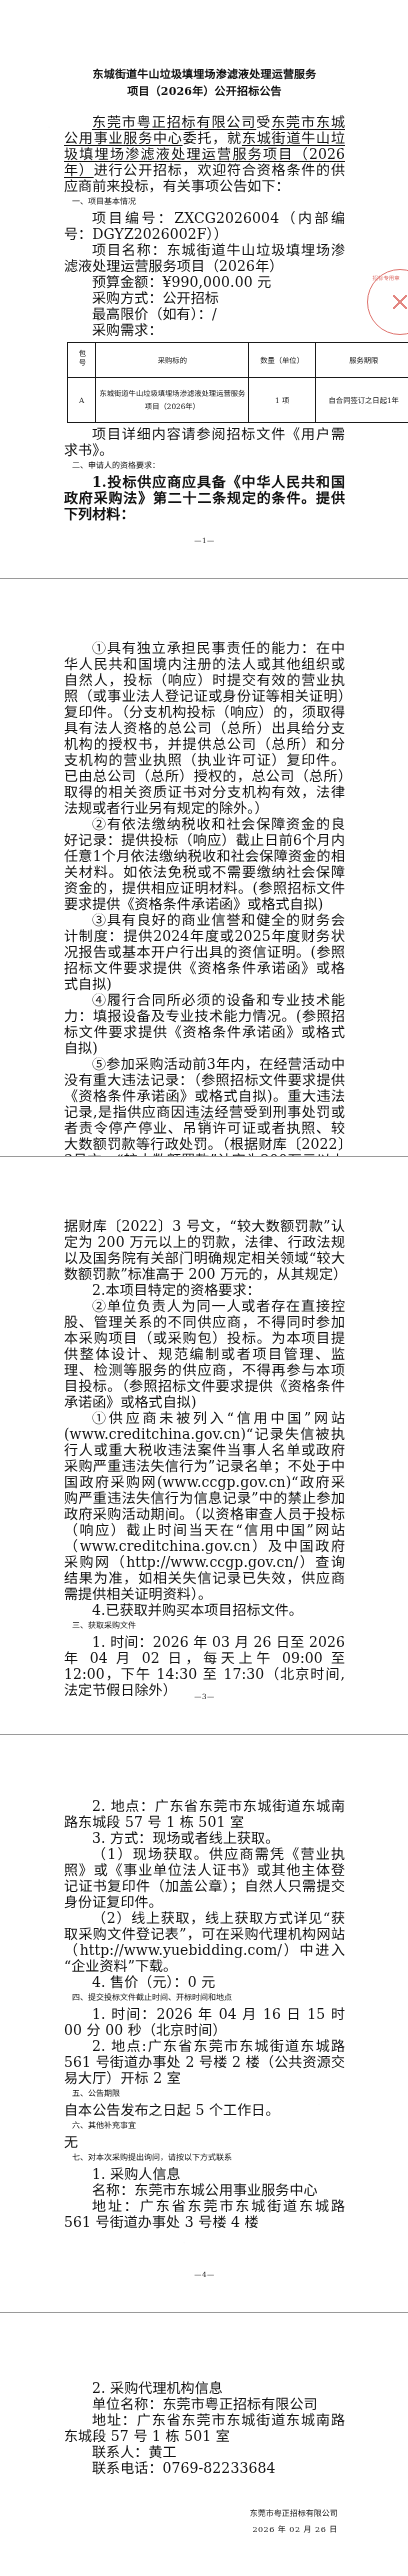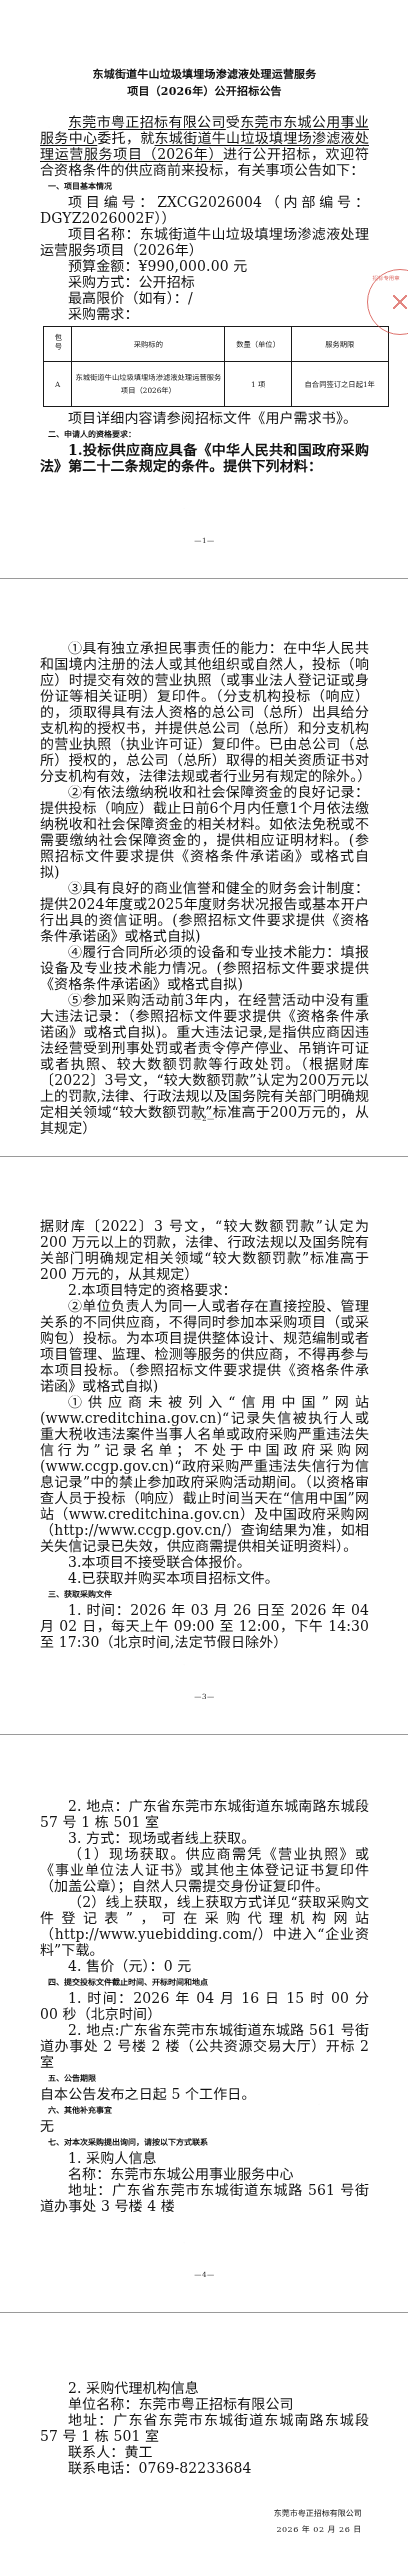--- a/index.html
+++ b/index.html
@@ -19,21 +19,21 @@
     overflow:hidden;
     
     background-image:
       radial-gradient(circle at 12% 22%, rgba(0,0,0,0.012) 0 0.5px, transparent 1px),
       radial-gradient(circle at 78% 64%, rgba(0,0,0,0.012) 0 0.5px, transparent 1px),
       radial-gradient(circle at 45% 88%, rgba(0,0,0,0.010) 0 0.5px, transparent 1px);
   }
   .page + .page{border-top:0.5px solid #9a9a9a;}
   .page-inner{
     position:relative;
-    padding:0 40px;
+    padding:0 64px;
     box-sizing:border-box;
     height:100%;
   }
   
   .p1{height:578px;}
   .p2{height:578px;}
   .p3{height:578px;}
   .p4{height:578px;}
   .p5{height:578px;}
 
@@ -60,21 +60,21 @@
     text-justify:inter-ideograph;
     letter-spacing:0.1px;
   }
   p.body.noindent{text-indent:0;}
   p.body.b{font-weight:normal;}
   p.head{
     font-size:8px;
     line-height:16px;
     margin:0;
     text-indent:1em;
-    font-weight:bold;
+    font-weight:normal;
     color:#111;
   }
   .u{
     text-decoration:underline;
     text-underline-offset:1.5px;
     text-decoration-thickness:from-font;
   }
   .gap{height:11.3px;}
 
   
@@ -241,21 +241,20 @@
 
   <section class="page p3">
     <div class="page-inner">
       <div style="height:61px"></div>
 
       <p class="body noindent">据财库〔2022〕3 号文，“较大数额罚款”认定为 200 万元以上的罚款，法律、行政法规以及国务院有关部门明确规定相关领域“较大数额罚款”标准高于 200 万元的，从其规定）</p>
 
       <p class="body b">2.本项目特定的资格要求：</p>
       <p class="body">②单位负责人为同一人或者存在直接控股、管理关系的不同供应商，不得同时参加本采购项目（或采购包）投标。为本项目提供整体设计、规范编制或者项目管理、监理、检测等服务的供应商，不得再参与本项目投标。（参照招标文件要求提供《资格条件承诺函》或格式自拟)</p>
       <p class="body">①供应商未被列入“信用中国”网站(www.creditchina.gov.cn)“记录失信被执行人或重大税收违法案件当事人名单或政府采购严重违法失信行为”记录名单；不处于中国政府采购网(www.ccgp.gov.cn)“政府采购严重违法失信行为信息记录”中的禁止参加政府采购活动期间。（以资格审查人员于投标（响应）截止时间当天在“信用中国”网站（www.creditchina.gov.cn）及中国政府采购网（http://www.ccgp.gov.cn/）查询结果为准，如相关失信记录已失效，供应商需提供相关证明资料）。</p>
-      <p class="body">3.本项目不接受联合体报价。</p>
       <p class="body">4.已获取并购买本项目招标文件。</p>
 
       <p class="head">三、获取采购文件</p>
       <p class="body">1. 时间：2026 年 03 月 26 日至 2026 年 04 月 02 日，每天上午 09:00 至 12:00，下午 14:30 至 17:30（北京时间,法定节假日除外）</p>
 
       <div class="pagenum">—3—</div>
     </div>
   </section>
 
   <section class="page p4">

